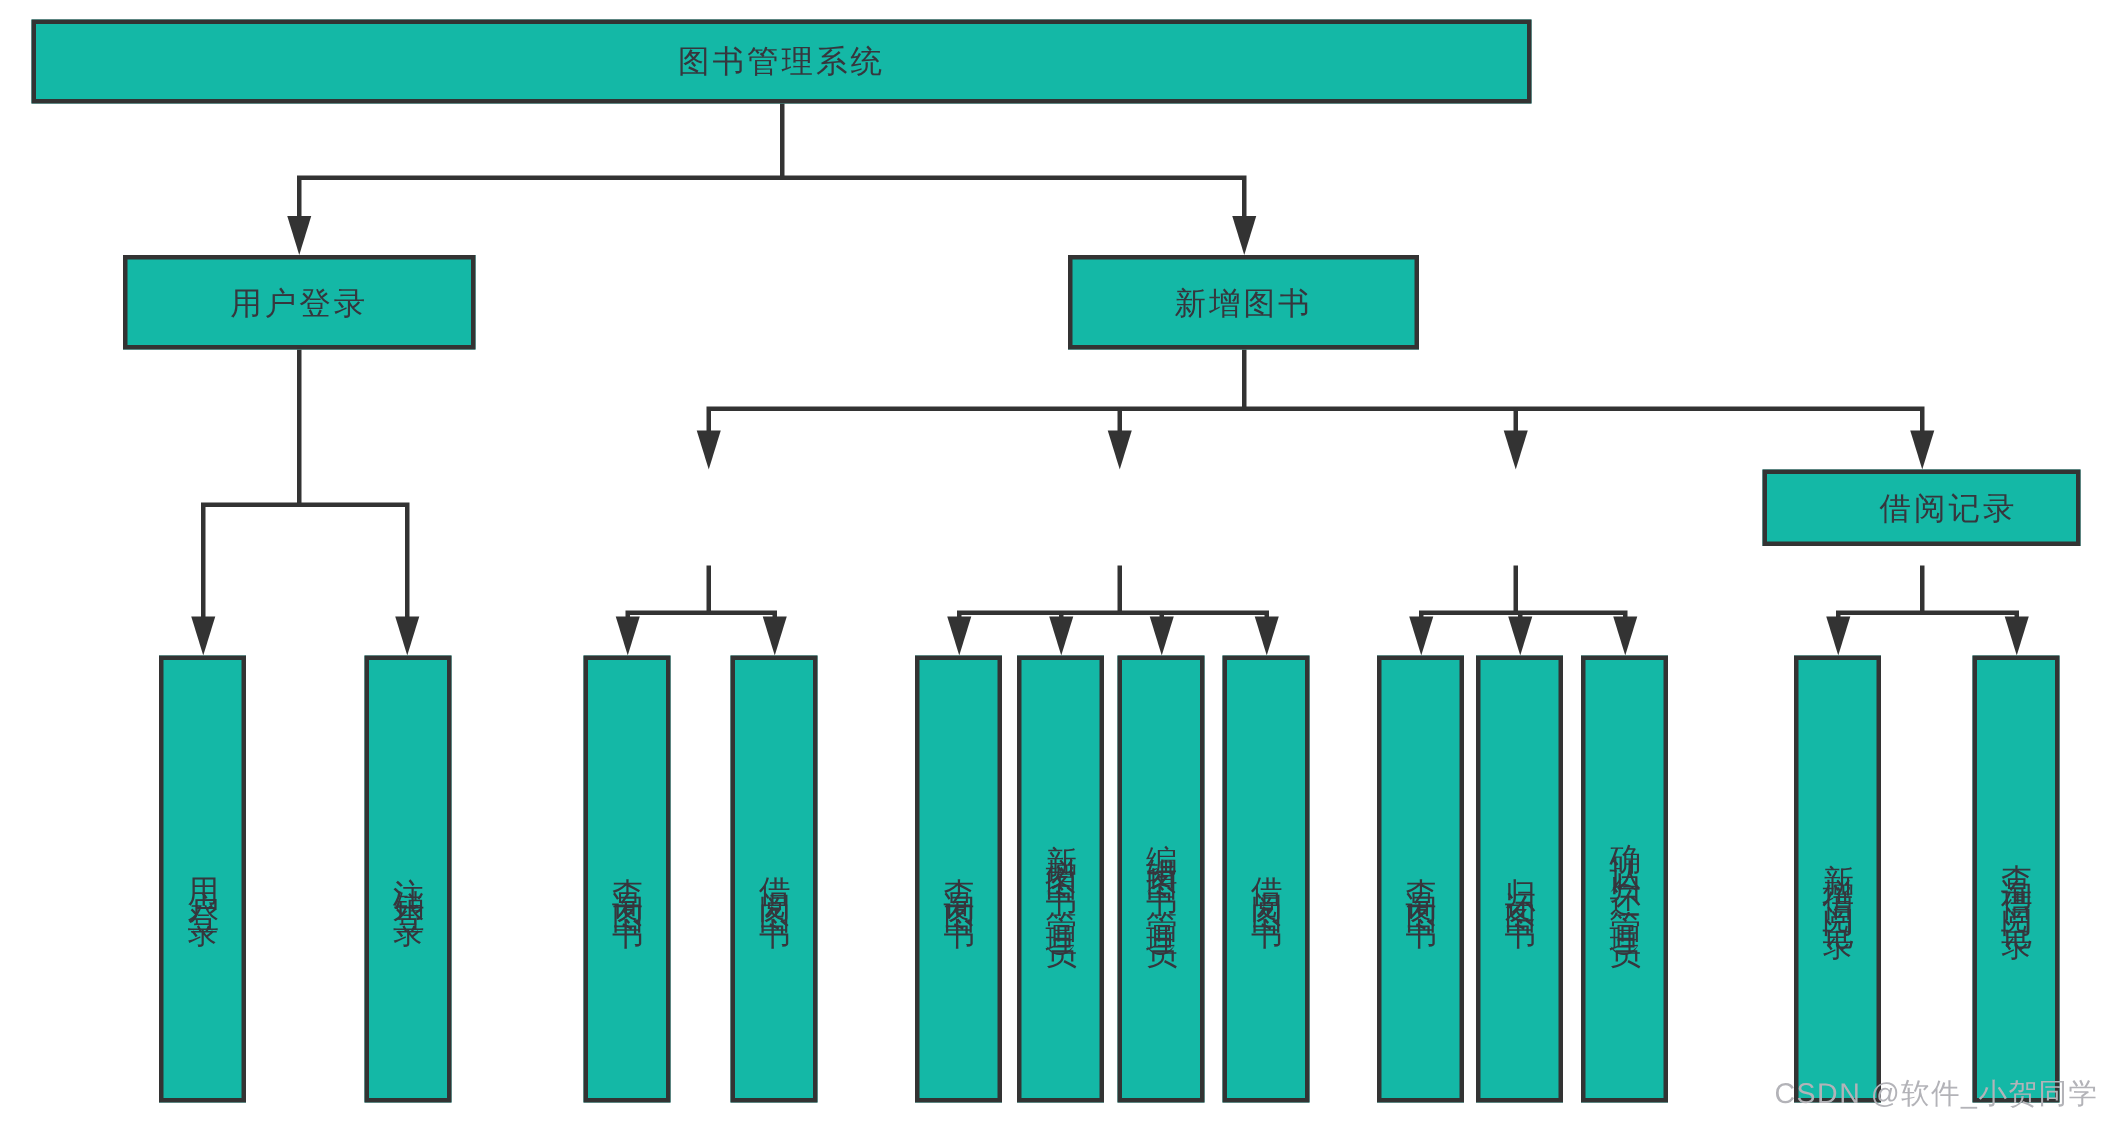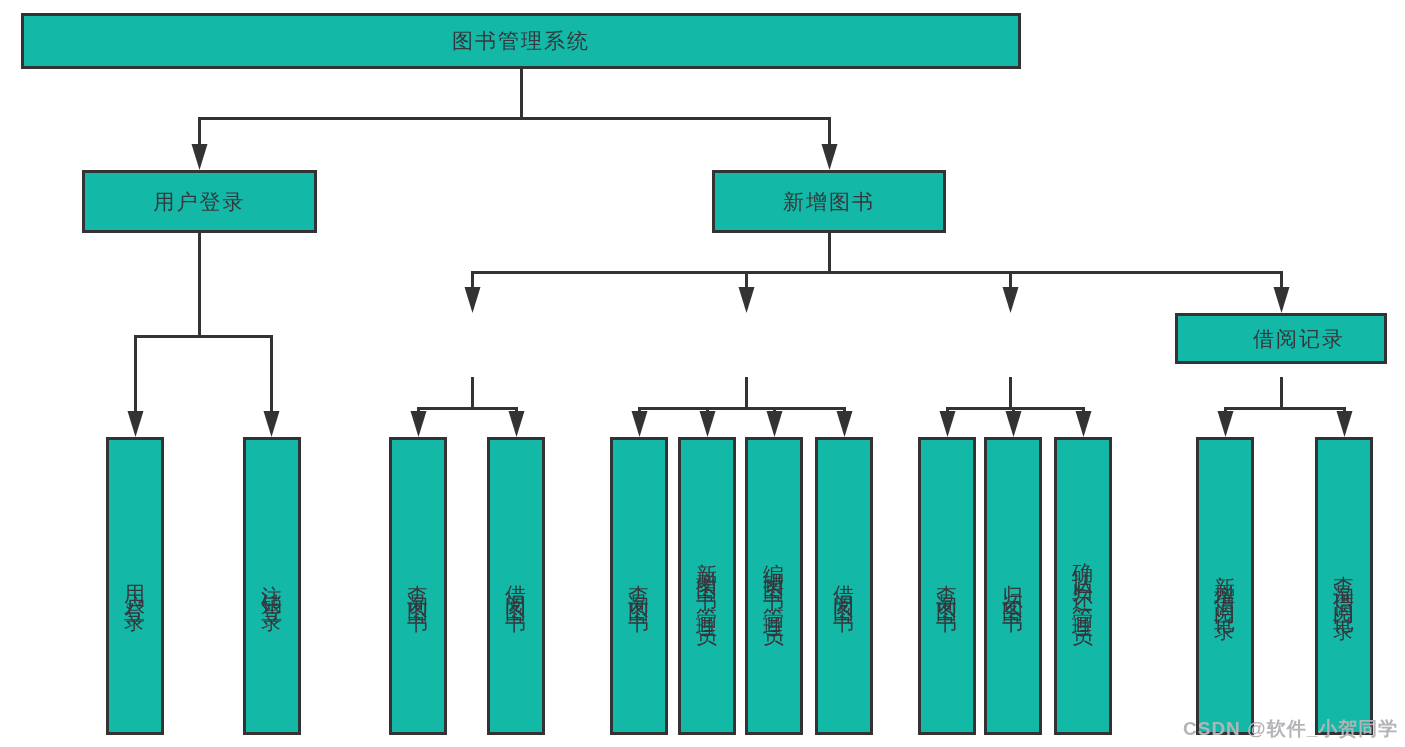--- a/index.html
+++ b/index.html
@@ -31,21 +31,20 @@
     font-size:21px;
   }
   #watermark{
     position:absolute;
     left:1183px;top:716px;
     font-size:19px;
     color:#b3b3b8;
     letter-spacing:1px;
     z-index:5;
     white-space:nowrap;
-    font-weight:bold;
   }
 </style>
 </head>
 <body>
 
 <div id="stage">
 
   <svg id="wires" width="1405" height="747" viewBox="0 0 1405 747">
     <g stroke="#333333" stroke-width="3" fill="none">
 

